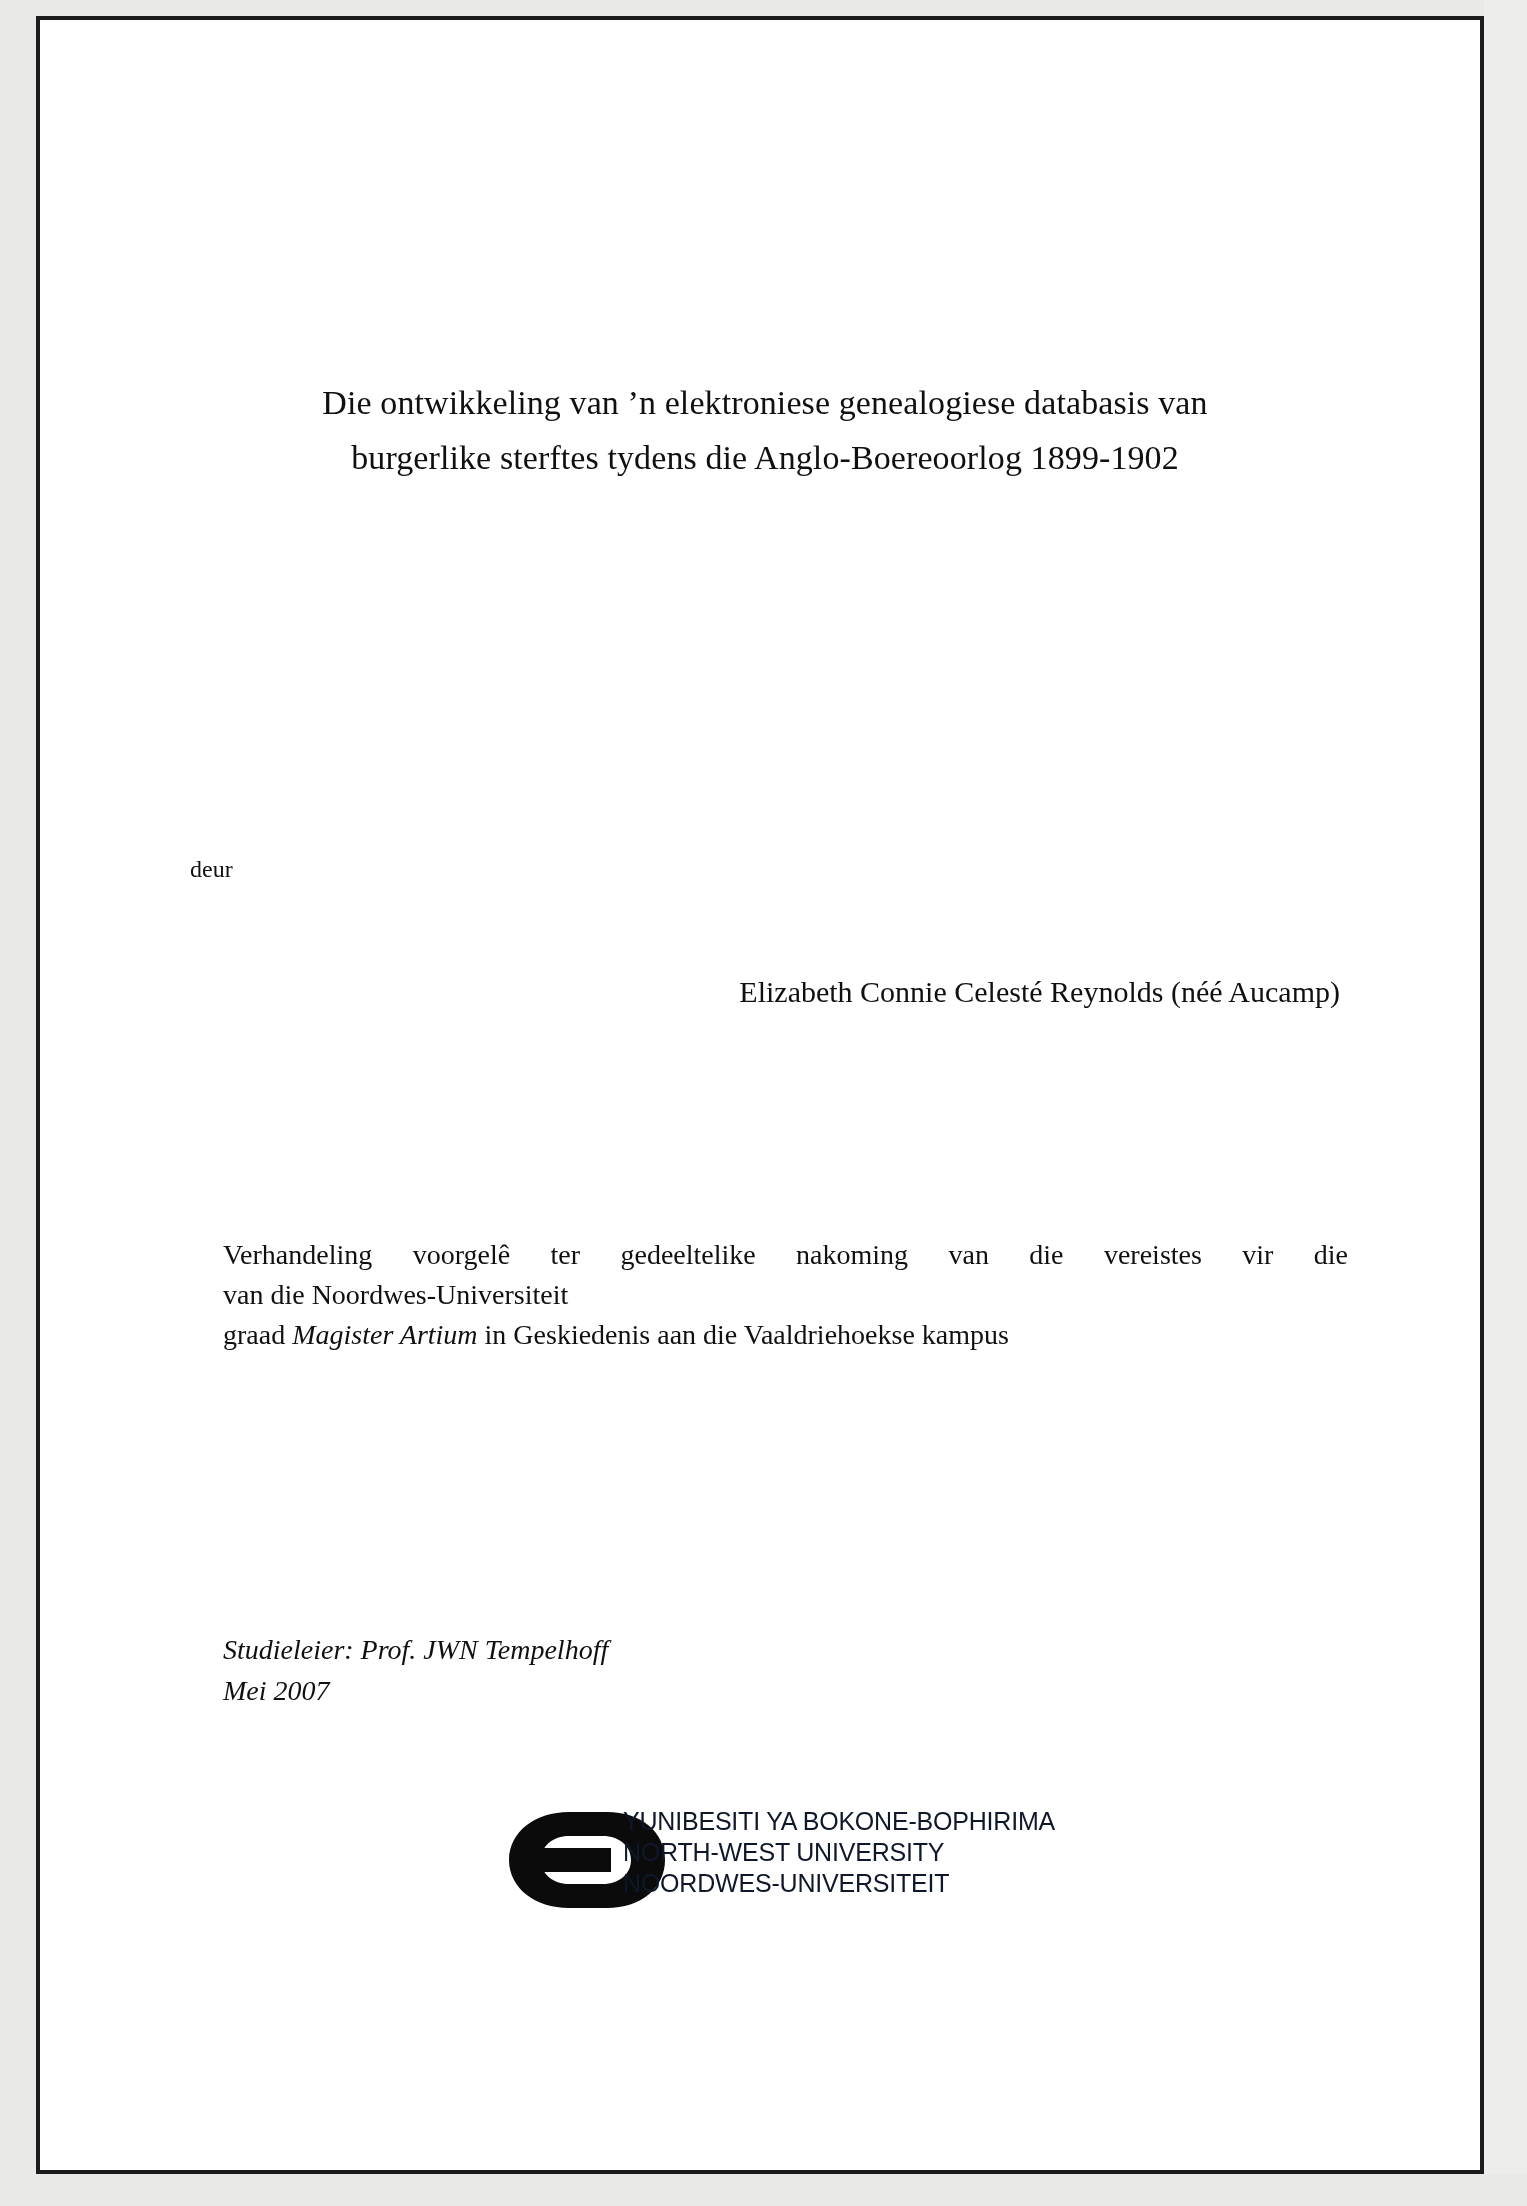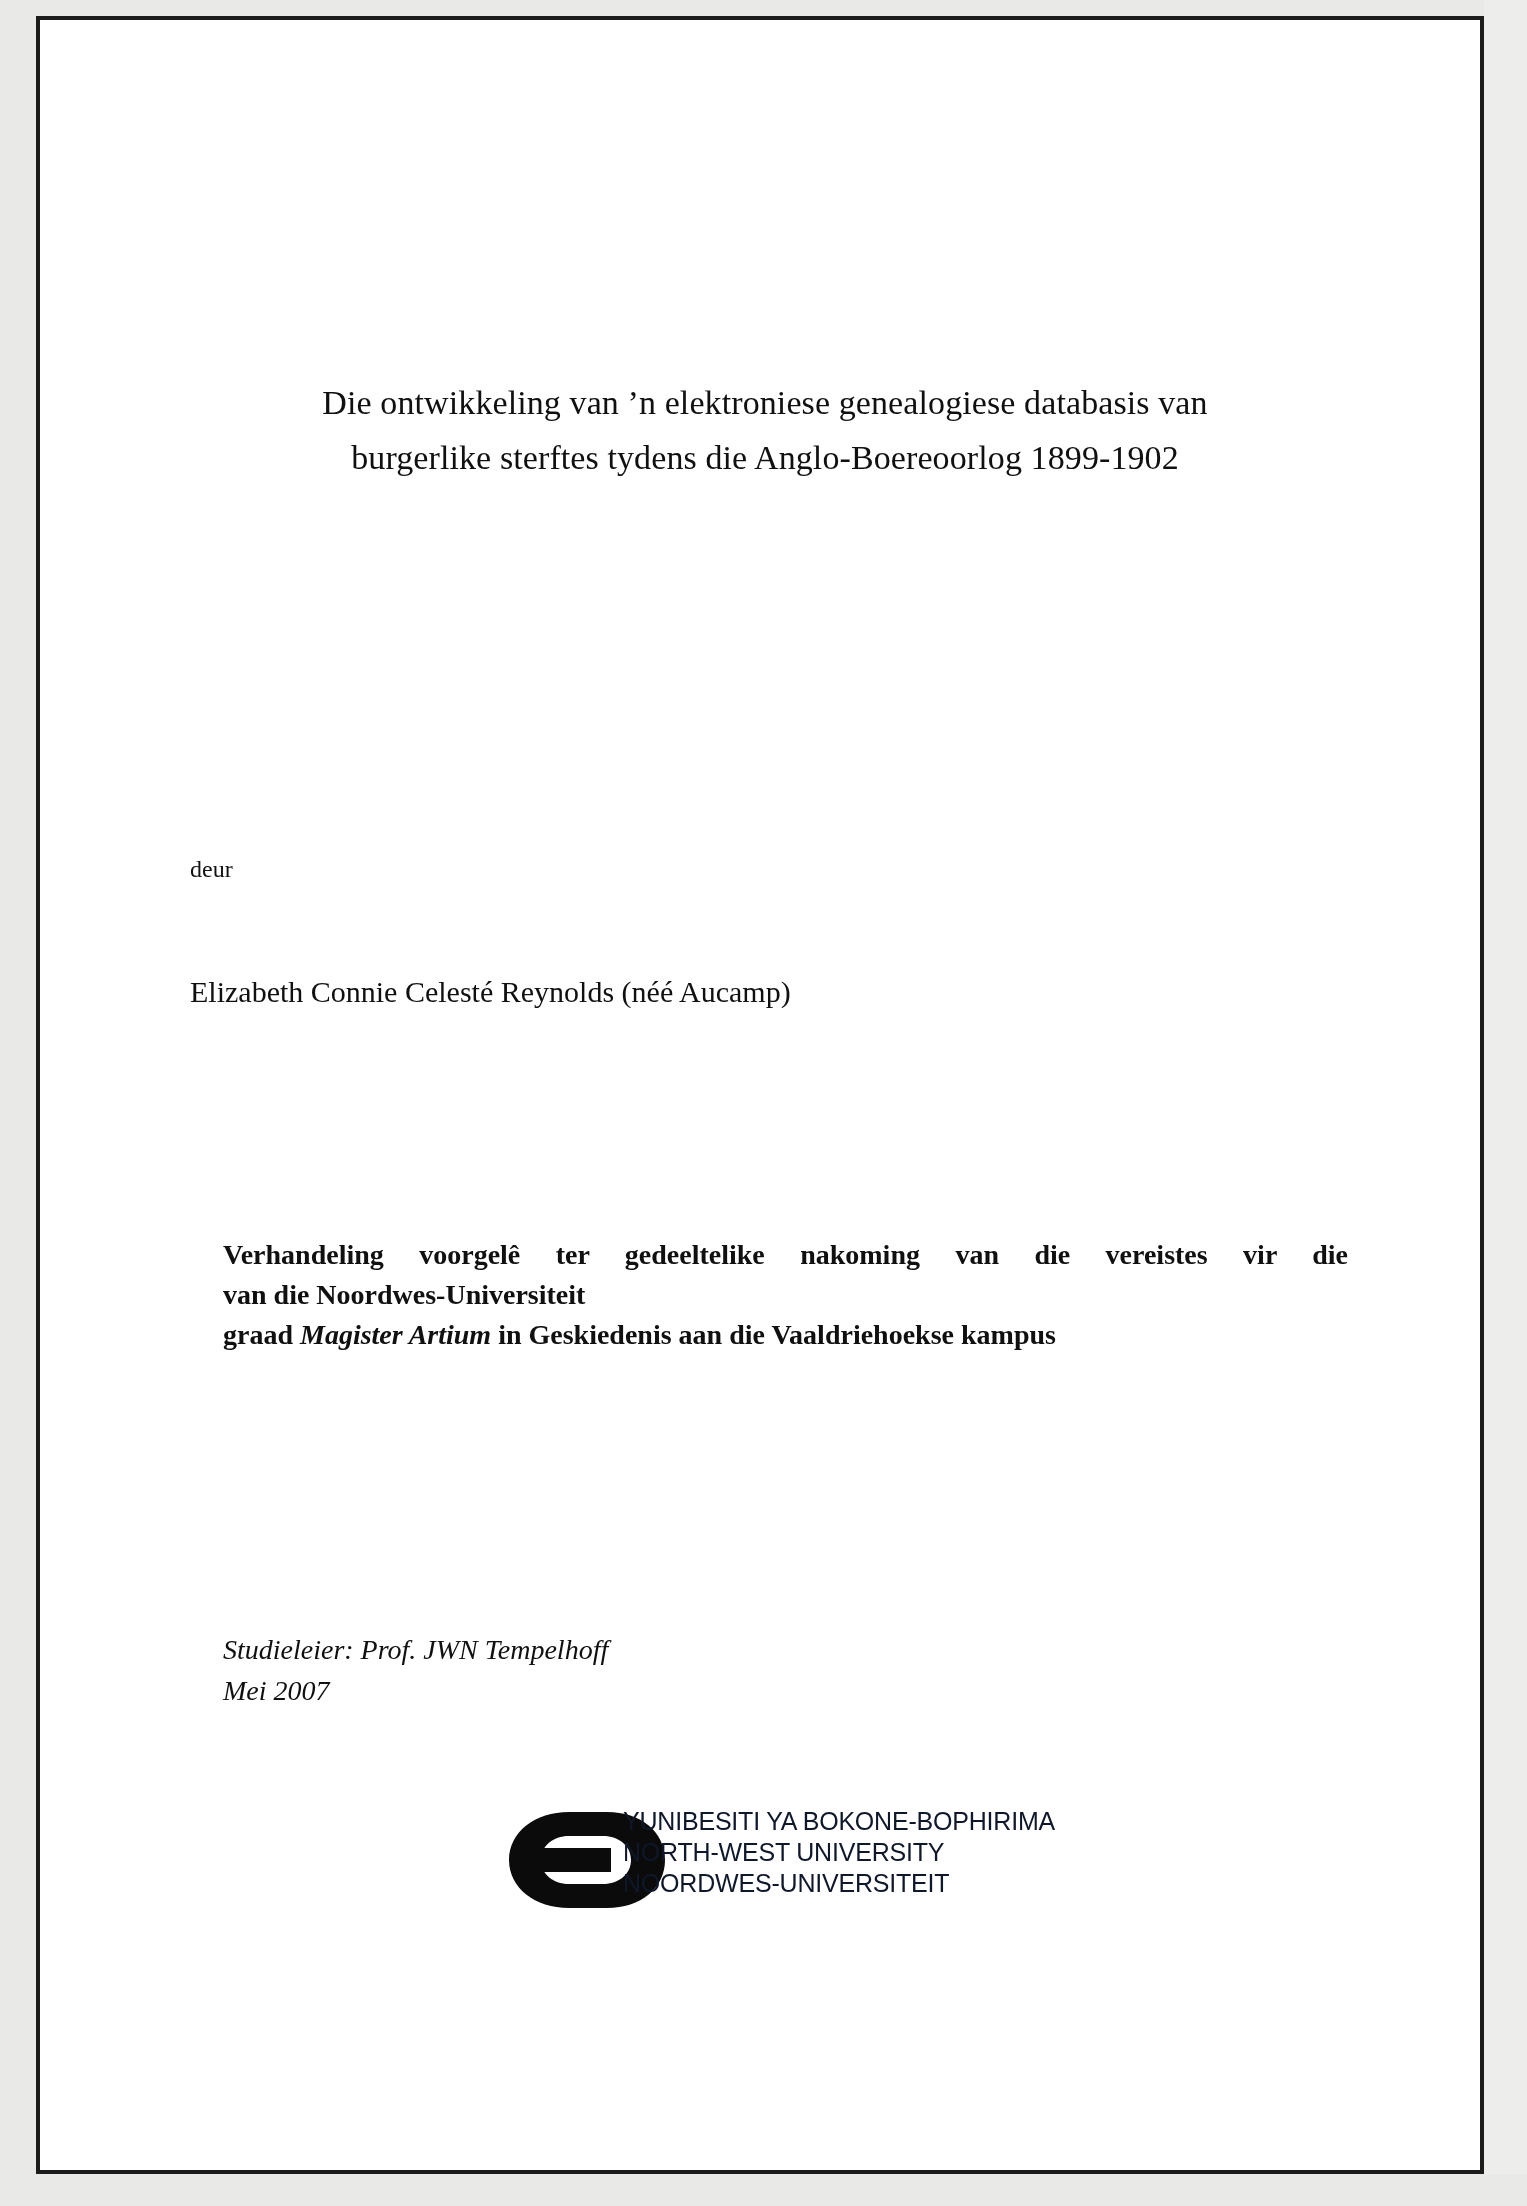--- a/index.html
+++ b/index.html
@@ -70,34 +70,33 @@
     text-align: left;
     font-size: 24px;
     color: #121212;
   }
 
   .author {
     position: absolute;
     left: 150px;
     top: 955px;
     width: 1150px;
-    text-align: left;
+    text-align: right;
     font-size: 30px;
     color: #101010;
   }
 
   .declaration {
     position: absolute;
     left: 183px;
     top: 1215px;
     width: 1125px;
     font-size: 28px;
     line-height: 1.42;
     color: #101010;
-    font-weight: bold;
   }
   .declaration .justified {
     text-align: justify;
     text-align-last: justify;
   }
   .declaration .italic {
     font-style: italic;
   }
 
   .supervisor {

